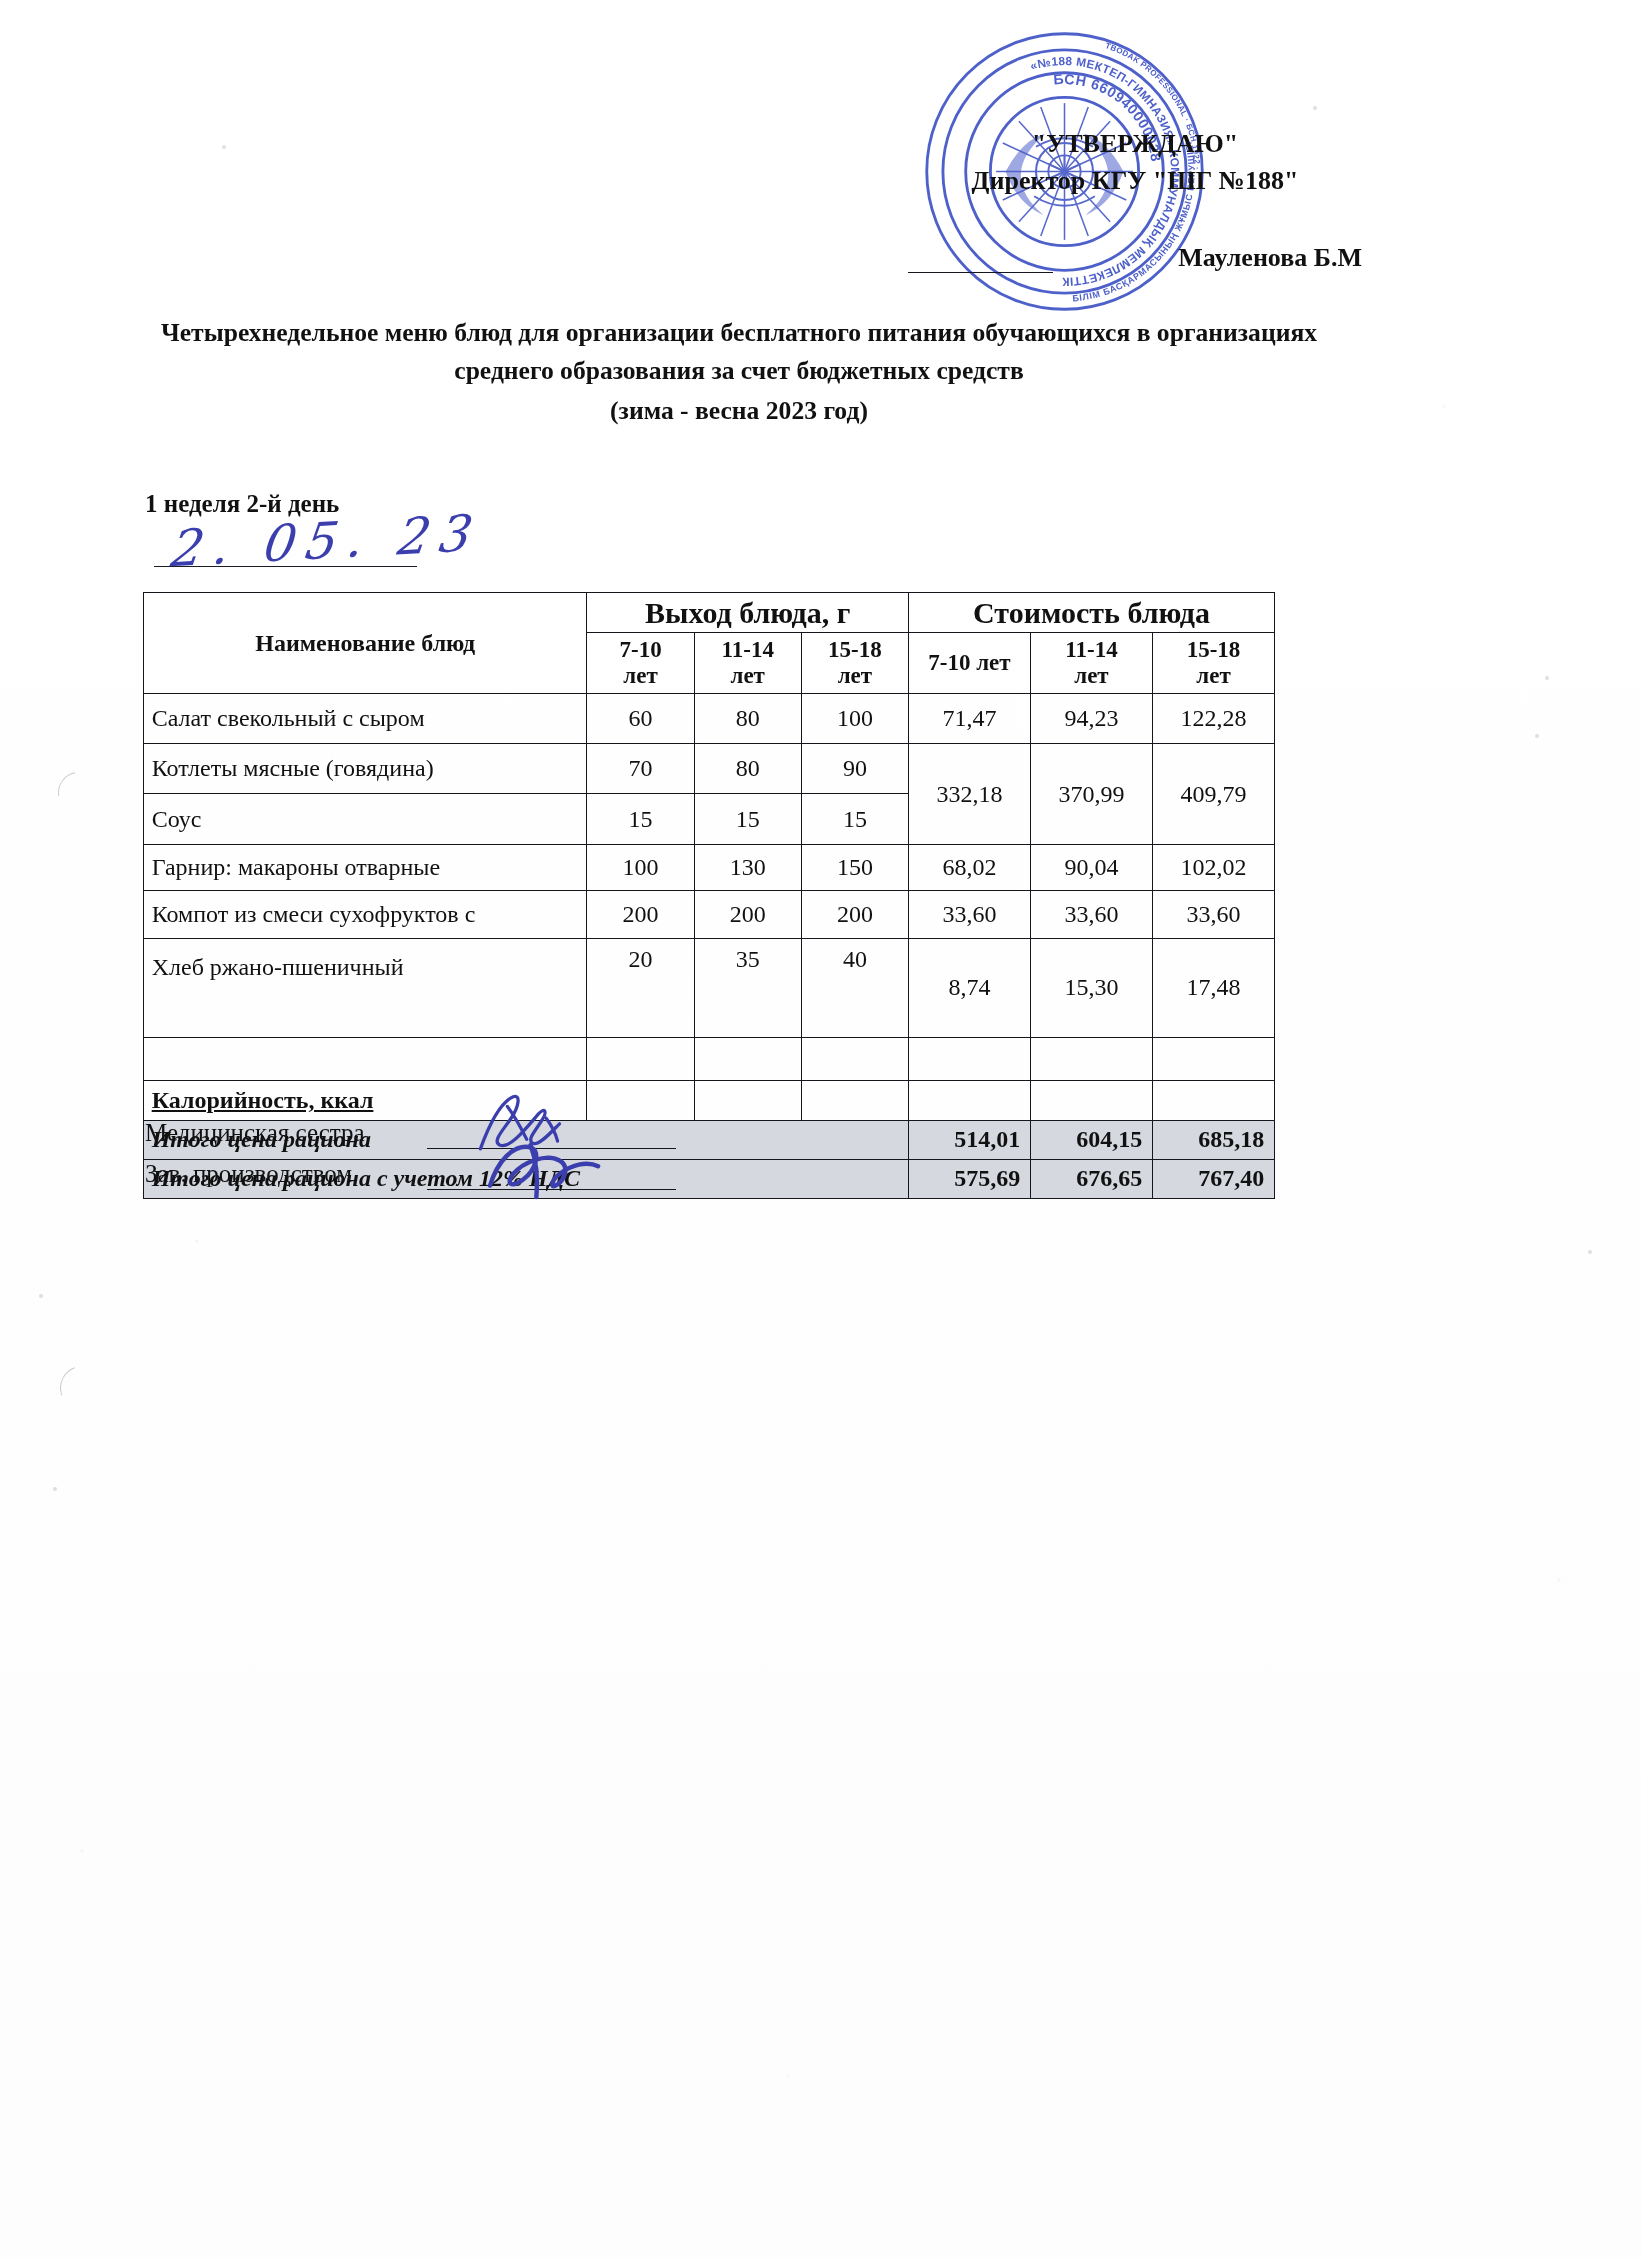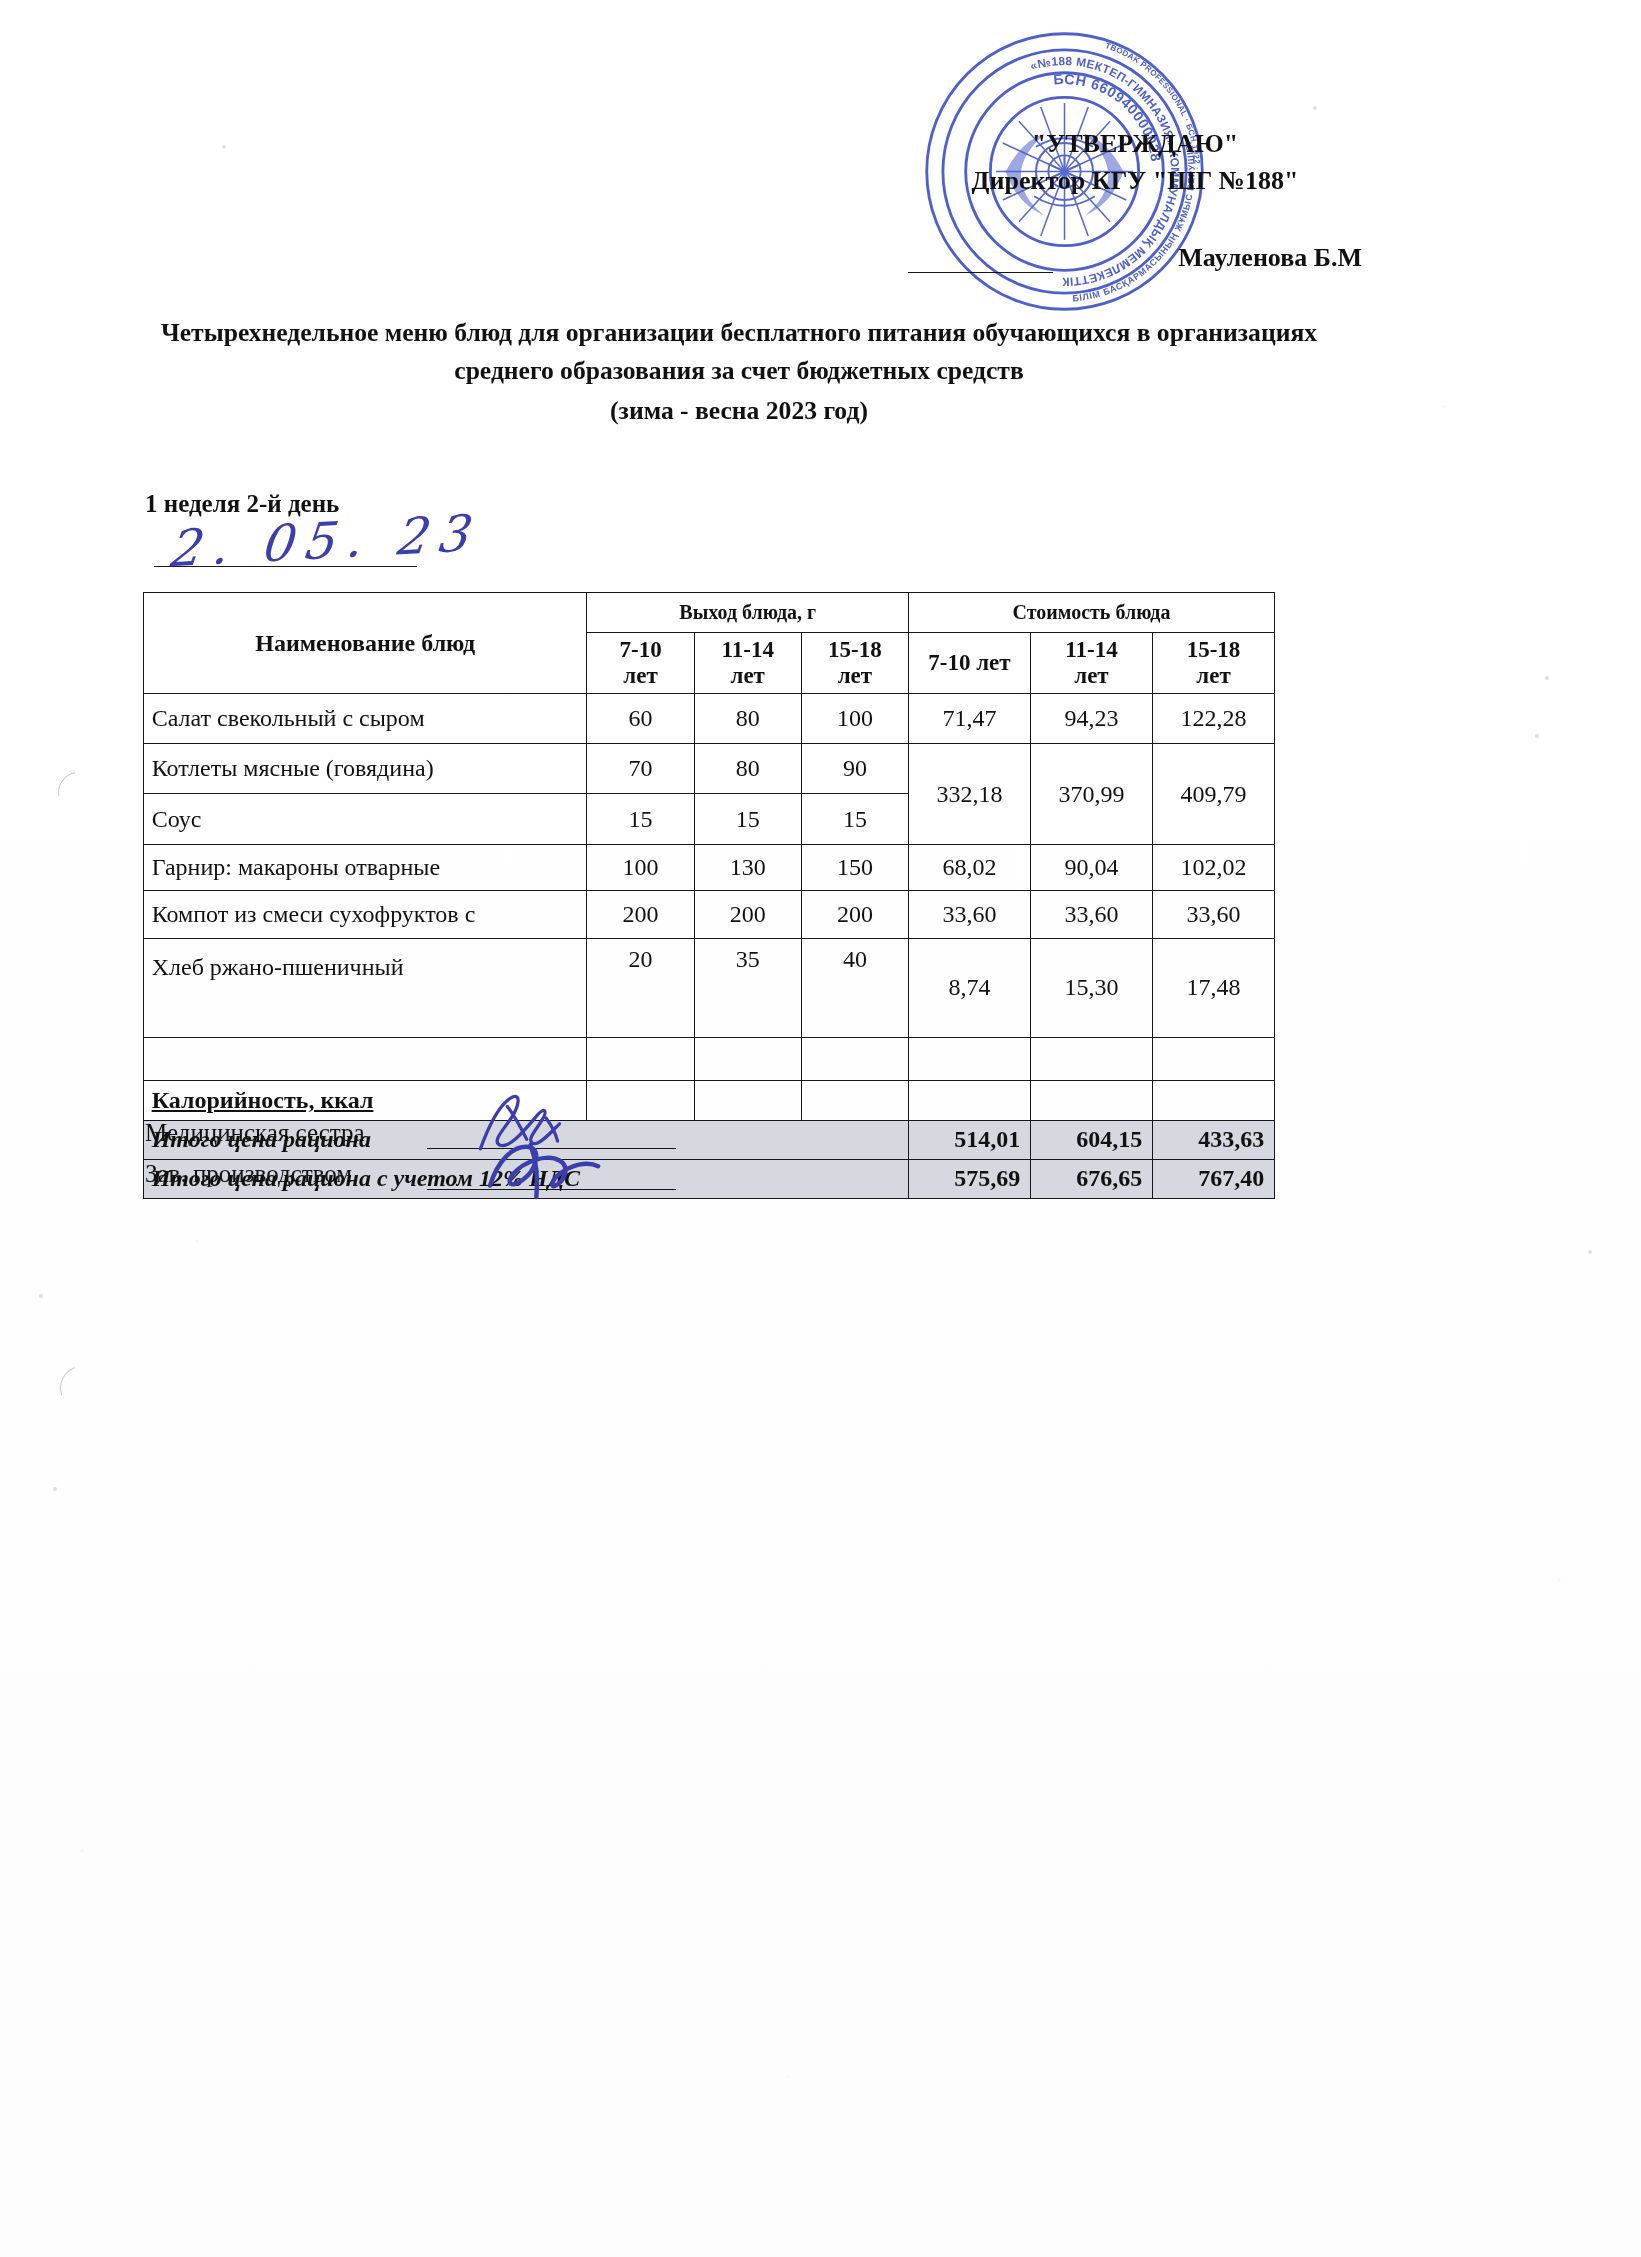--- a/index.html
+++ b/index.html
@@ -137,21 +137,21 @@
   .menu-table td {
     border: 1.9px solid #15151c;
     padding: 0;
     vertical-align: middle;
   }
   .menu-table th {
     text-align: center;
     font-weight: bold;
     line-height: 1.12;
   }
-  .th-group { font-size: 20px; height: 39px; margin-top: 36px; }
+  .th-group { font-size: 30px; height: 39px; margin-top: 36px; }
   .th-sub   { font-size: 23px; height: 60px; }
   .th-name  { font-size: 24px; }
 
   .col-name { width: 417px; }
   .col-out  { width: 100px; }
   .col-cost { width: 114px; }
 
   td.dish {
     text-align: left;
     padding: 2.9px 1.9px 2.9px 7.7px;
@@ -448,21 +448,21 @@
       <td class="num"></td>
       <td class="num"></td>
       <td class="num"></td>
       <td class="num"></td>
     </tr>
 
     <tr class="r-total">
       <td class="total-label" colspan="4">Итого цена рациона</td>
       <td class="total-val">514,01</td>
       <td class="total-val">604,15</td>
-      <td class="total-val">433,63</td>
+      <td class="total-val">685,18</td>
     </tr>
 
     <tr class="r-total">
       <td class="total-label" colspan="4">Итого цена рациона с учетом 12% НДС</td>
       <td class="total-val">575,69</td>
       <td class="total-val">676,65</td>
       <td class="total-val">767,40</td>
     </tr>
 
   </tbody>

